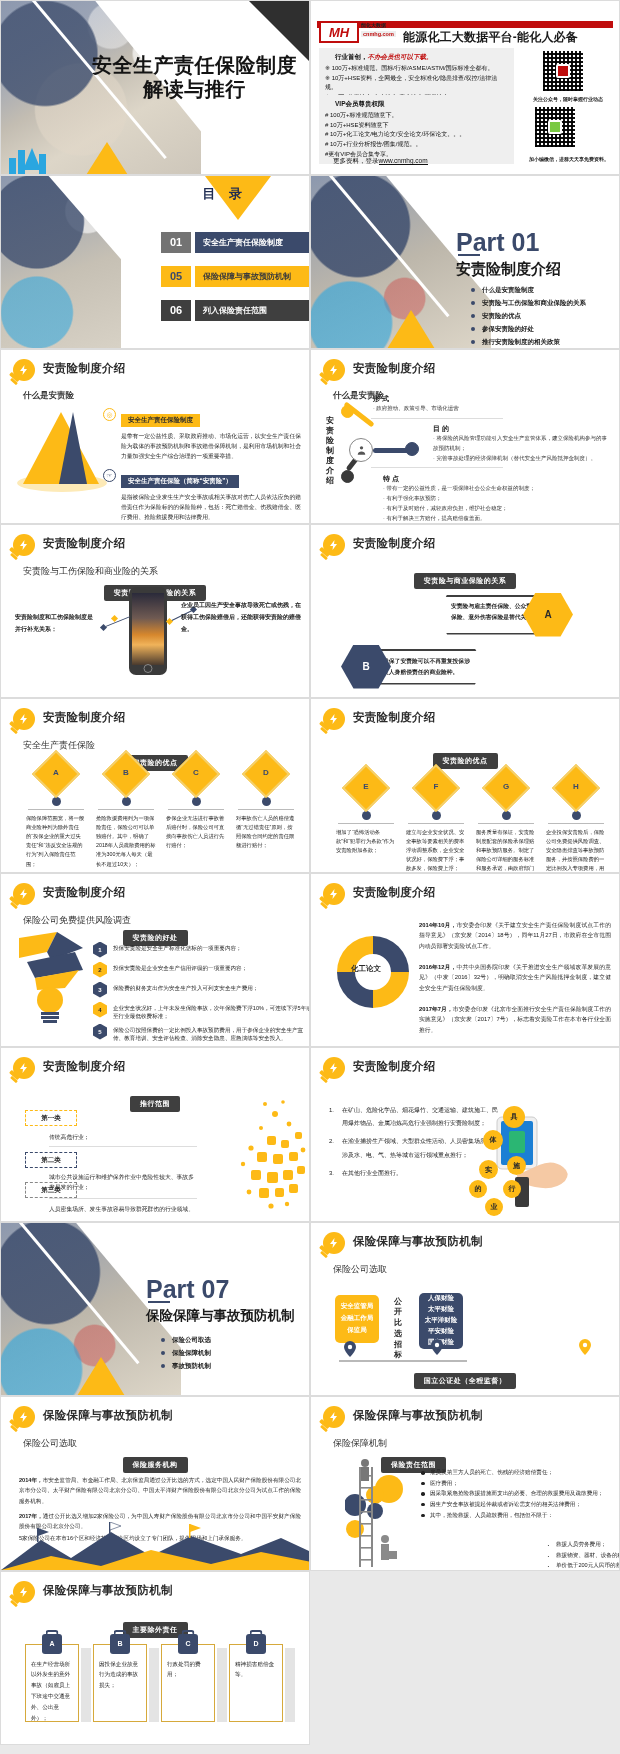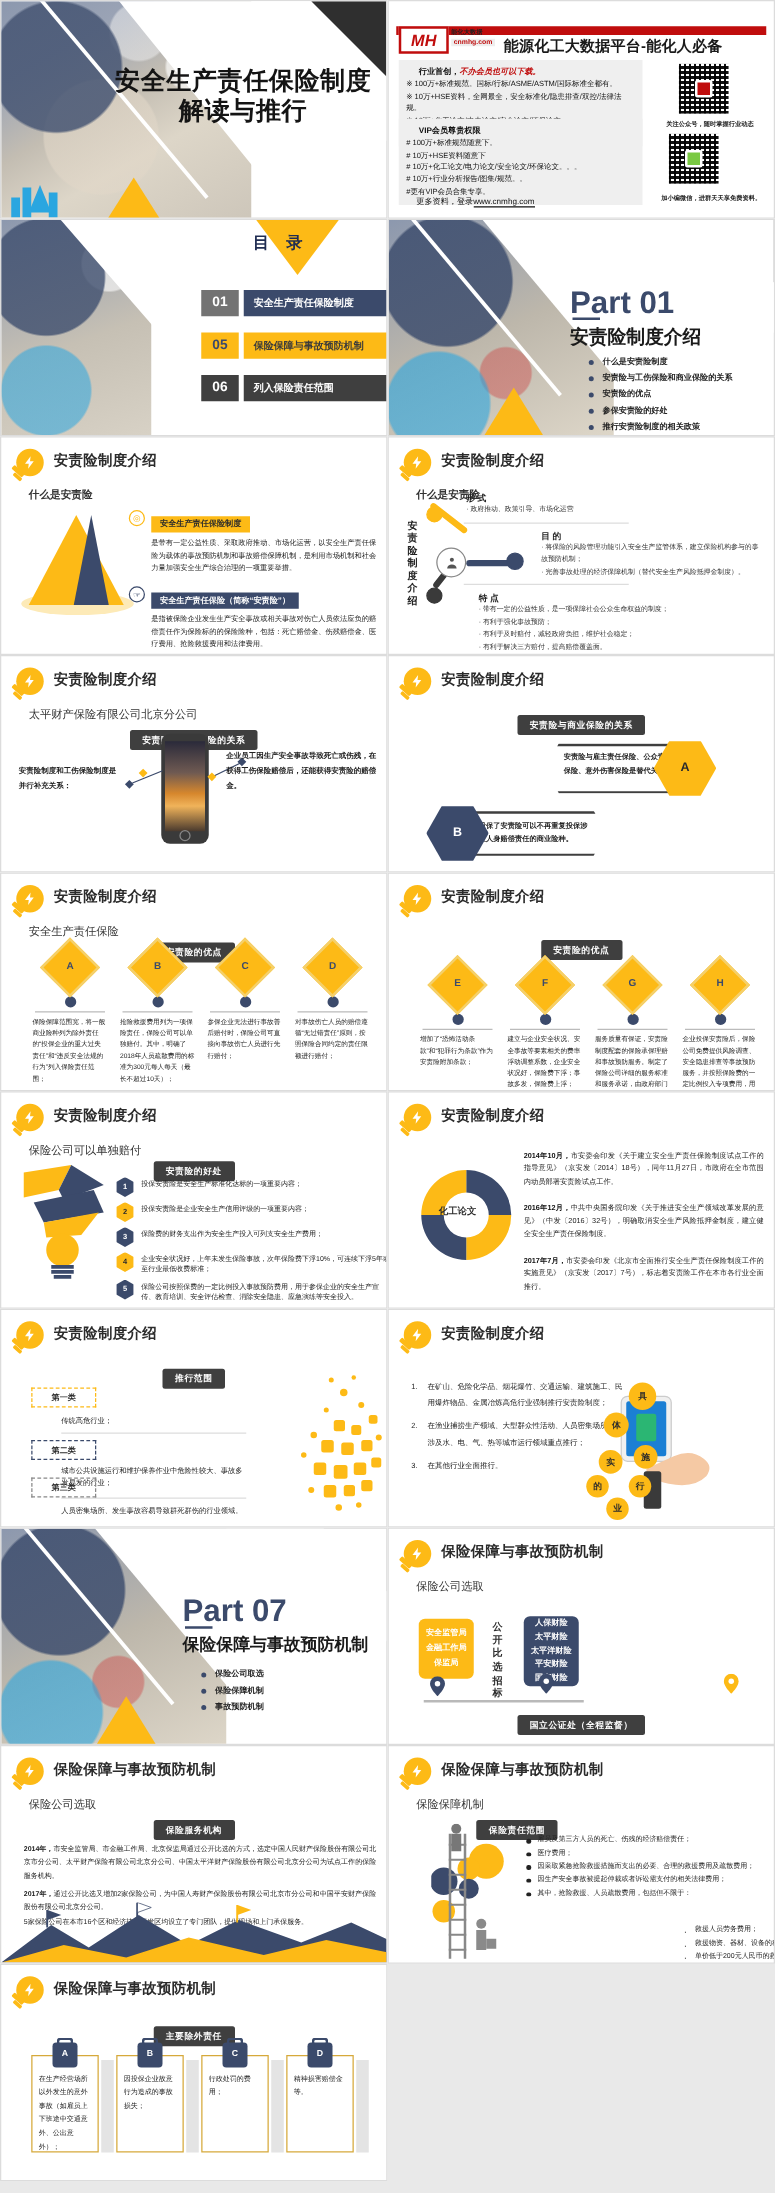--- a/index.html
+++ b/index.html
@@ -498,21 +498,21 @@
     <div class="hdr">
       <div class="stem"></div>
       <div class="stem2"></div>
       <div class="bulb">
         <svg viewBox="0 0 24 24">
             <path d="M13 2L4 14h6l-1 8 9-12h-6z" fill="#fff"></path>
           </svg>
       </div>
       <div class="htxt">安责险制度介绍</div>
     </div>
-    <div class="subttl" style="font-weight:normal;font-size:9px;">太平财产保险有限公司北京分公司</div>
+    <div class="subttl" style="font-weight:normal;font-size:9px;">安责险与工伤保险和商业险的关系</div>
     <div class="pillwrap" style="top:56px;">
       <span class="pill">安责险与工伤保险的关系</span>
     </div>
     <div class="phone">
       <div class="screen"></div>
       <div class="home"></div>
     </div>
     <div class="line" style="left:104px; top:96px; width:26px; transform:rotate(-22deg);"></div>
     <div class="dot" style="left:100px; top:100px; background:#3b4a6b;"></div>
     <div class="dot" style="left:111px; top:91px; background:#FDBA16;"></div>
@@ -656,21 +656,21 @@
     <div class="hdr">
       <div class="stem"></div>
       <div class="stem2"></div>
       <div class="bulb">
         <svg viewBox="0 0 24 24">
             <path d="M13 2L4 14h6l-1 8 9-12h-6z" fill="#fff"></path>
           </svg>
       </div>
       <div class="htxt">安责险制度介绍</div>
     </div>
-    <div class="subttl" style="font-weight:normal;font-size:9px;">保险公司可以单独赔付</div>
+    <div class="subttl" style="font-weight:normal;font-size:9px;">保险公司免费提供风险调查</div>
     <div class="pillwrap" style="top:52px;">
       <span class="pill">安责险的好处</span>
     </div>
     <div class="rib">
       <svg viewBox="0 0 74 62" width="74" height="62">
         <polygon points="2,8 40,2 30,22 2,28" fill="#FDBA16"></polygon>
         <polygon points="40,2 66,18 34,30 30,22" fill="#3b4a6b"></polygon>
         <polygon points="10,32 58,22 66,40 18,48" fill="#3b4a6b"></polygon>
         <polygon points="18,48 62,40 48,58 20,60" fill="#FDBA16"></polygon>
       </svg>

